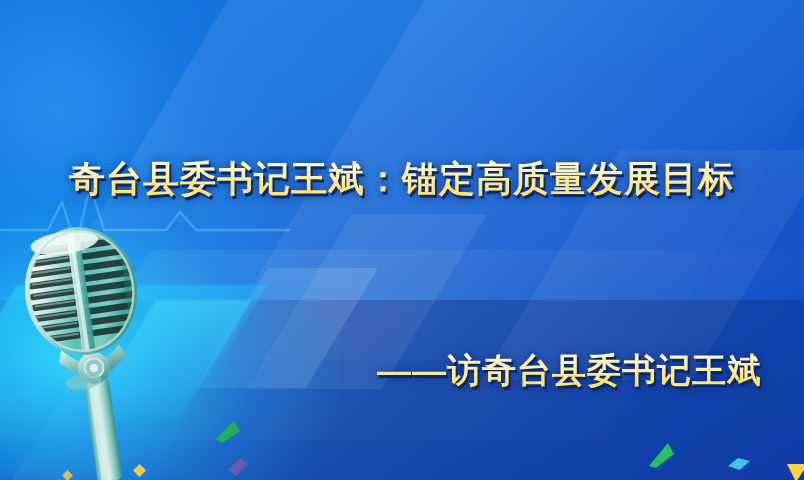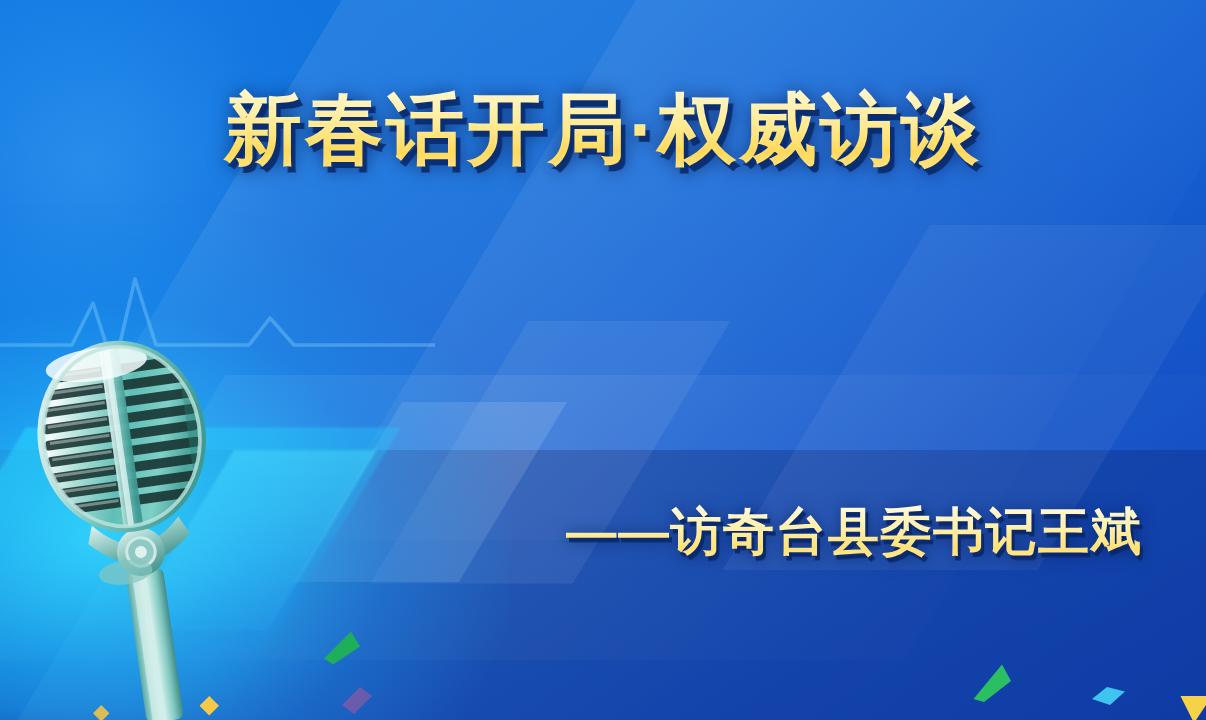--- a/index.html
+++ b/index.html
@@ -140,21 +140,21 @@
     background-clip: text;
     -webkit-text-fill-color: transparent;
     filter: drop-shadow(2px 3px 0px rgba(9,40,104,0.95)) drop-shadow(0 0 5px rgba(6,30,90,0.55));
     white-space: nowrap;
   }
   .sub-line-1 { top: 155px; }
   .sub-line-2 { top: 222px; }
 
   .attrib {
     position: absolute;
-    right: 42px; top: 332px;
+    right: 42px; top: 348px;
     font-size: 34px;
     font-weight: 700;
     letter-spacing: 1px;
     color: #ffeb8f;
     background: linear-gradient(180deg, #fffdef 0%, #ffefa8 45%, #ffe178 72%, #ffeda8 100%);
     -webkit-background-clip: text;
     background-clip: text;
     -webkit-text-fill-color: transparent;
     filter: drop-shadow(2px 3px 0px rgba(9,40,104,0.95)) drop-shadow(0 0 5px rgba(6,30,90,0.55));
     white-space: nowrap;
@@ -289,17 +289,17 @@
         <rect x="112" y="0" width="24" height="128" fill="#2f8079" opacity="0.35"></rect>
       </g>
 
       <ellipse cx="58" cy="12" rx="34" ry="11" fill="#f6fdfc" opacity="0.85"></ellipse>
 
       <ellipse cx="68" cy="62" rx="52" ry="60" fill="none" stroke="#bfe4df" stroke-width="2.5" opacity="0.8"></ellipse>
     </g>
   </svg>
 
   <div class="text-wrap">
-    <div class="main-title">新春话开局·权威访谈</div>
+    <div class="sub-line sub-line-1">奇台县委书记王斌：锚定高质量发展目标</div>
     <div class="attrib">——访奇台县委书记王斌</div>
   </div>
 
 </div>
 
 </body></html>

